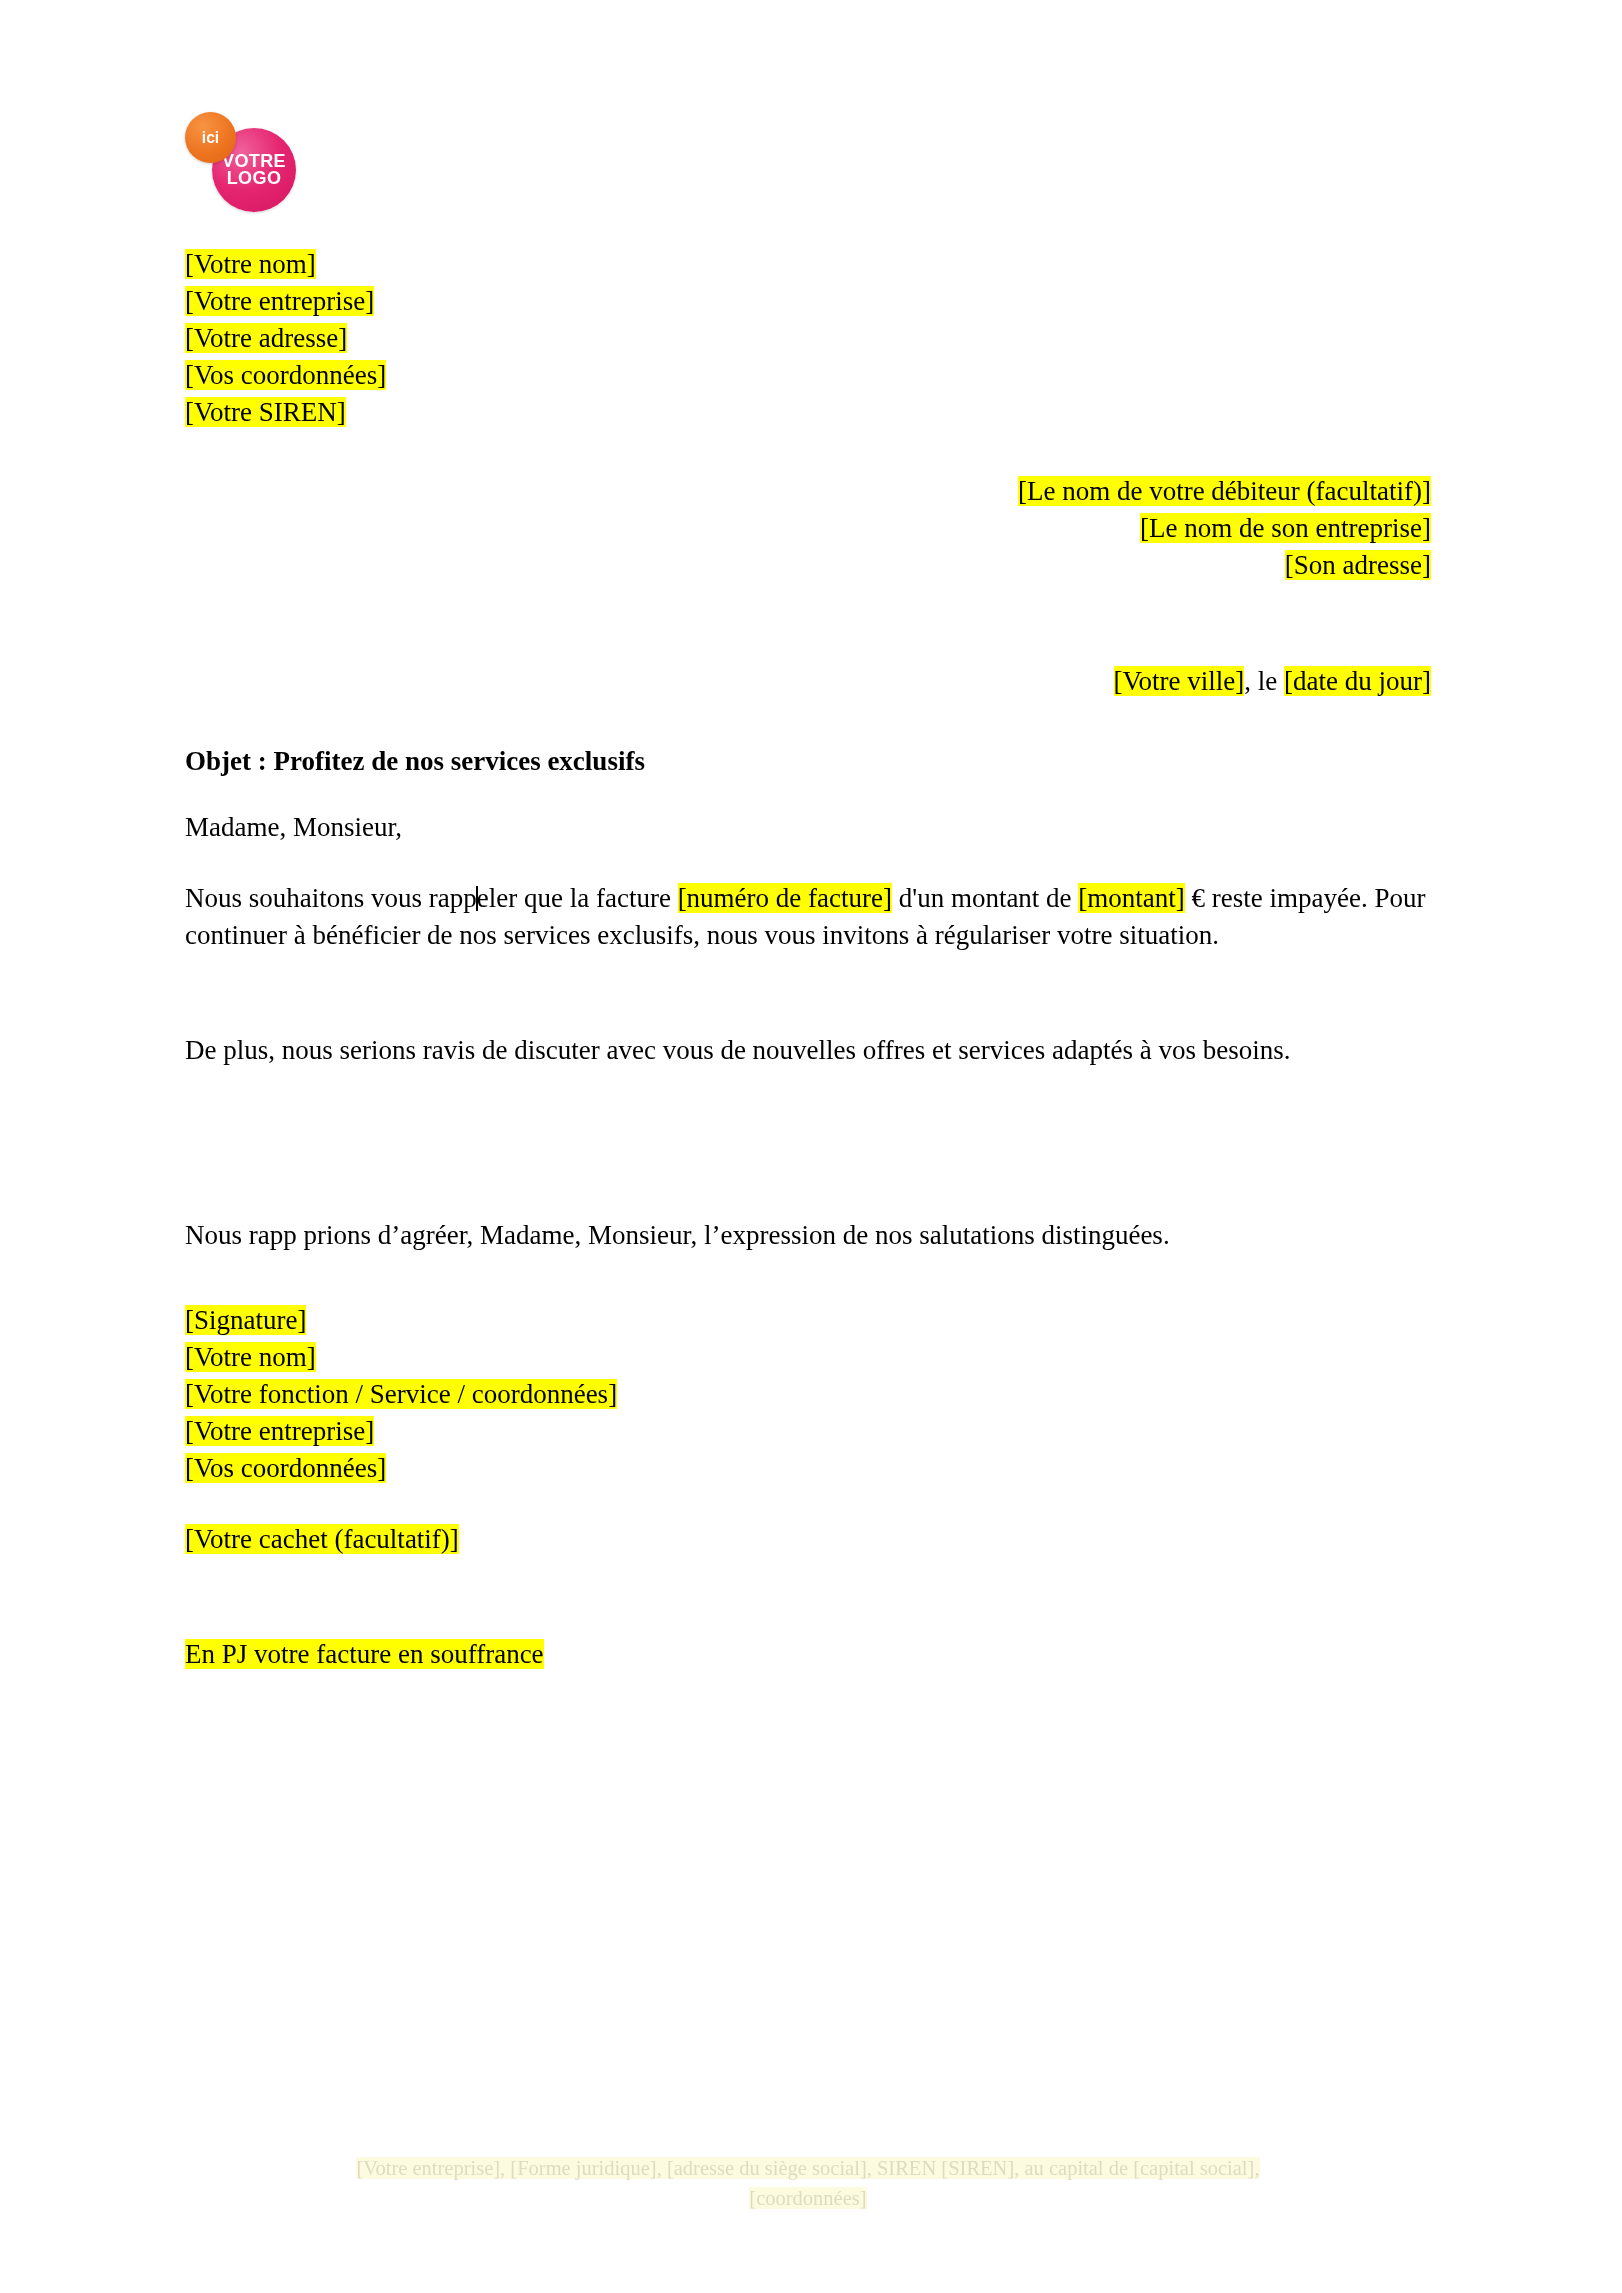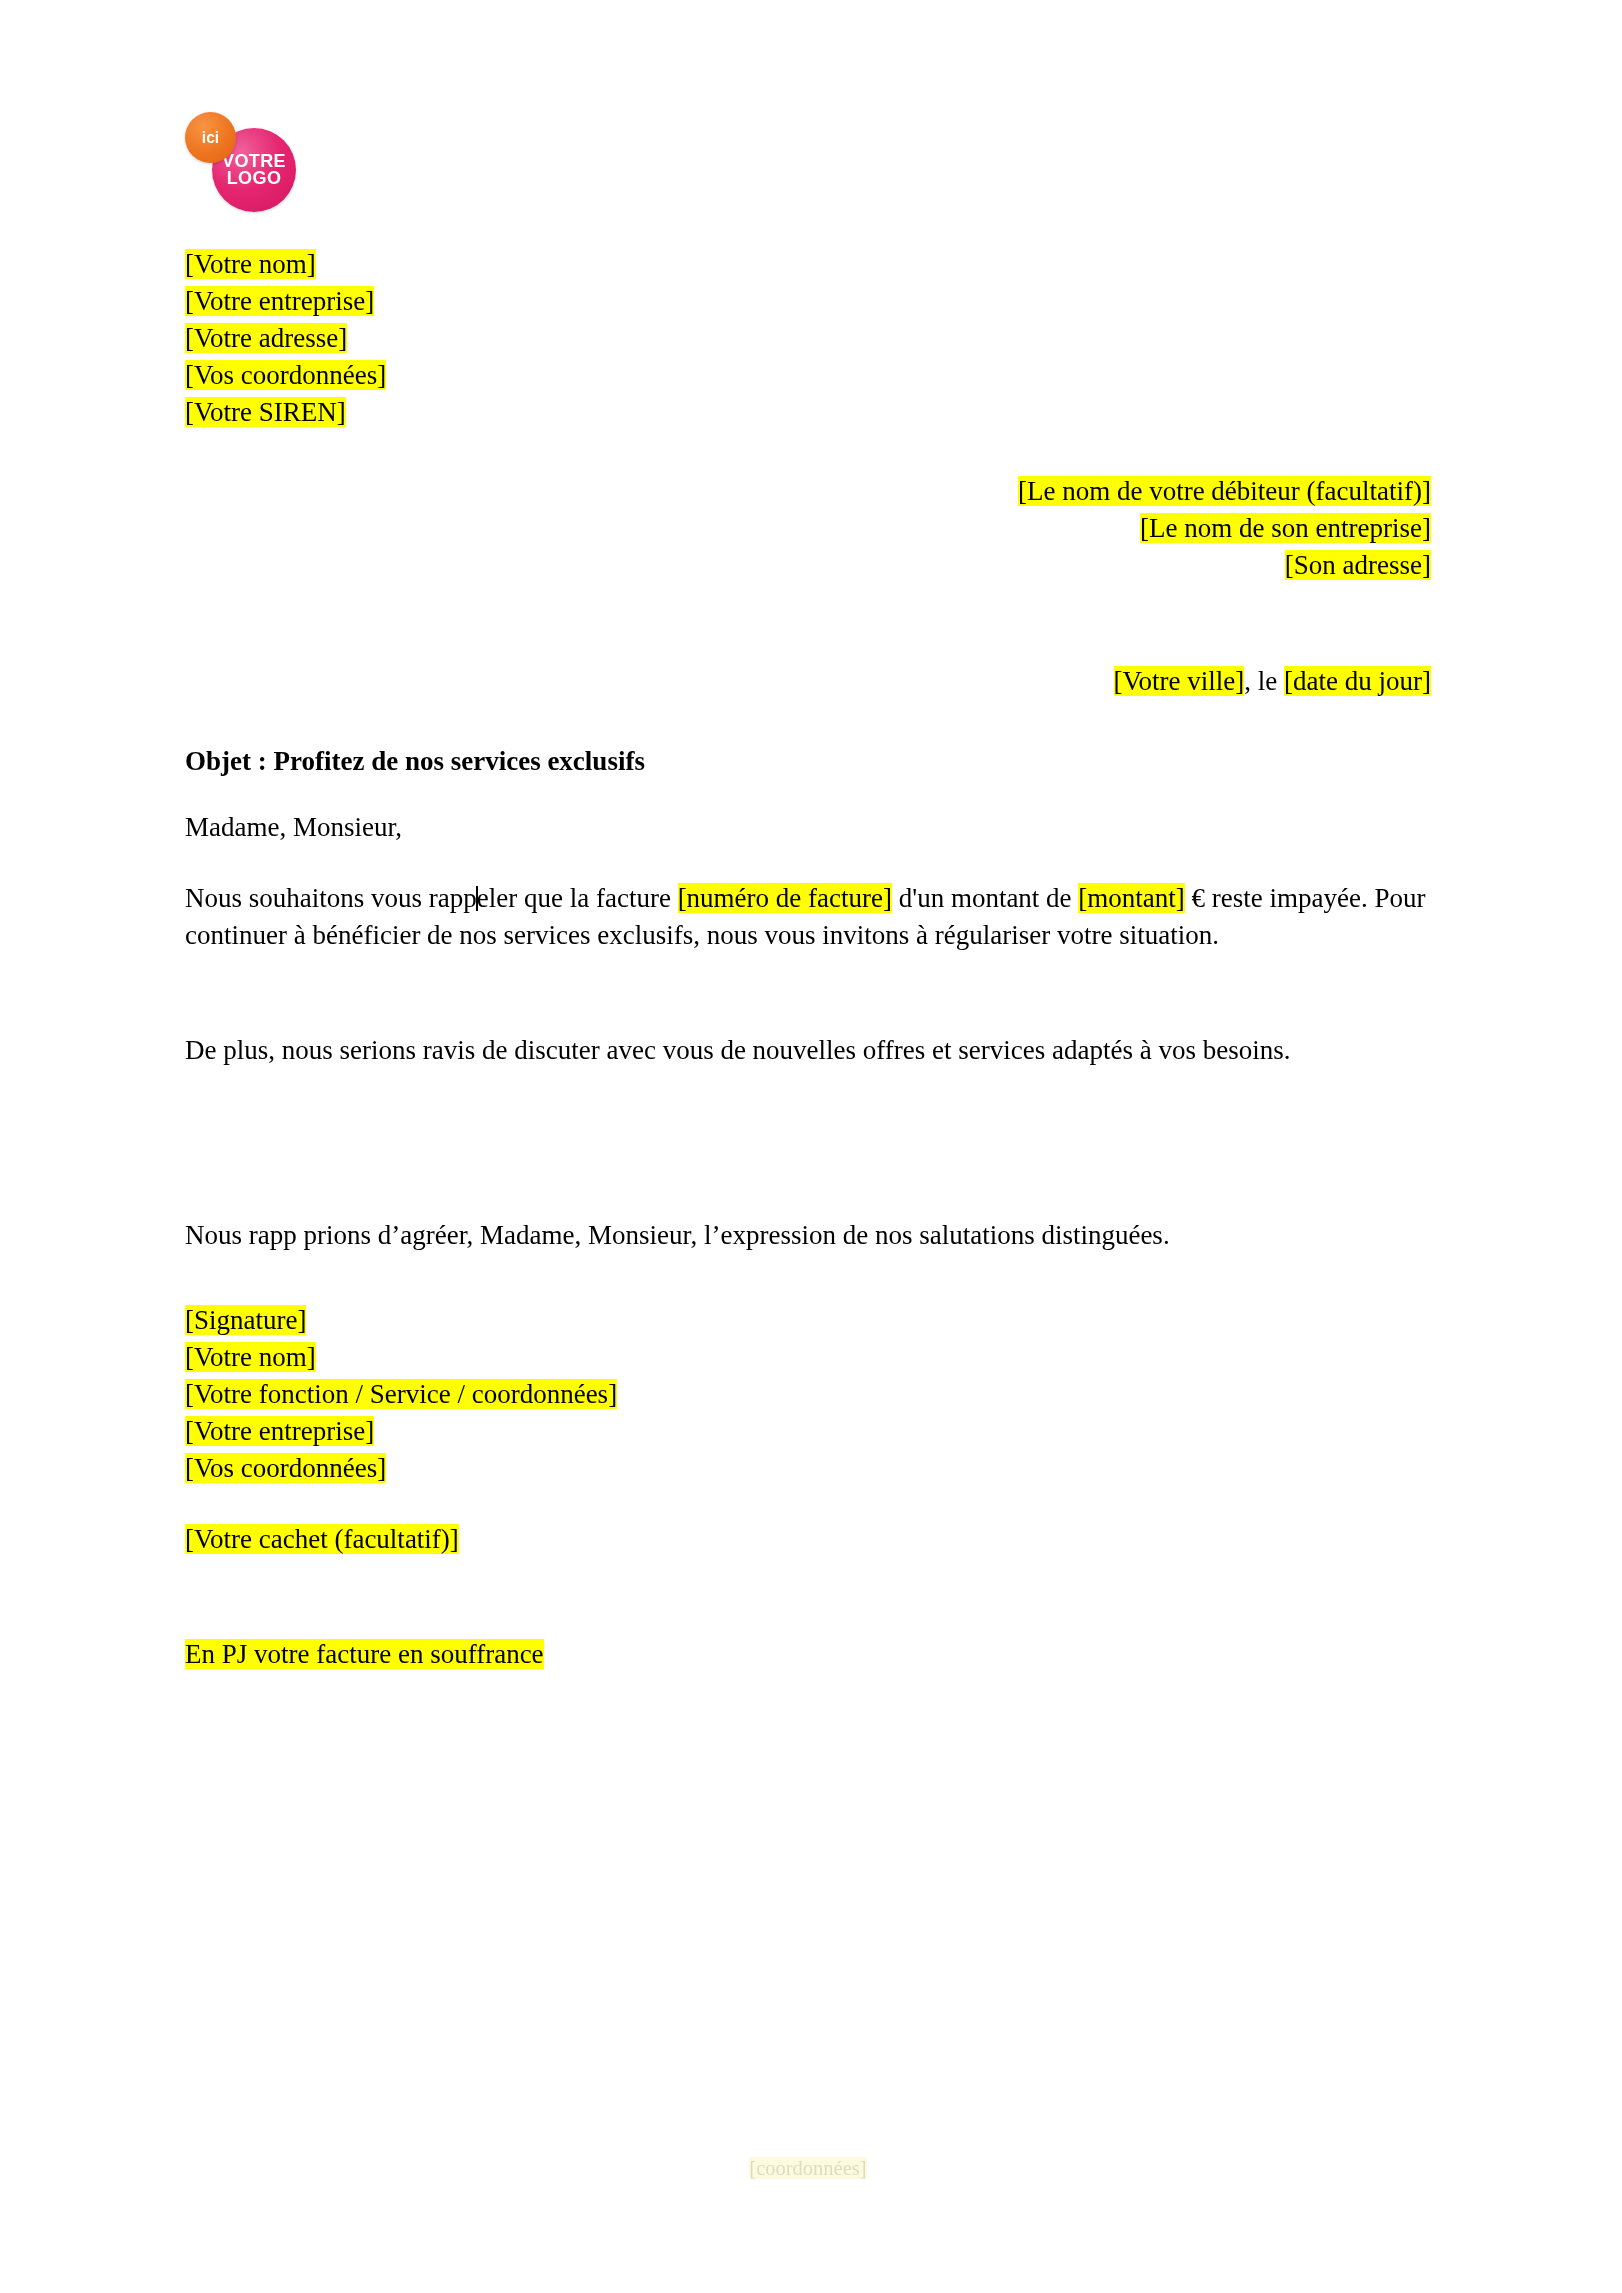--- a/index.html
+++ b/index.html
@@ -184,17 +184,18 @@
     <span class="addr-line"><span class="hl">[Votre fonction / Service / coordonnées]</span></span>
     <span class="addr-line"><span class="hl">[Votre entreprise]</span></span>
     <span class="addr-line"><span class="hl">[Vos coordonnées]</span></span>
   </div>
 
   <div class="doc-text" id="cachet-line"><span class="hl">[Votre cachet (facultatif)]</span></div>
 
   <div class="doc-text" id="pj-line"><span class="hl">En PJ votre facture en souffrance</span></div>
 
   <div class="footer">
+    <div><span class="fhl">[Votre entreprise], [Forme juridique], [adresse du siège social], SIREN [SIREN], au capital de [capital social],</span></div>
     <div><span class="fhl">[coordonnées]</span></div>
   </div>
 
 </div>
 
 
 </body></html>

